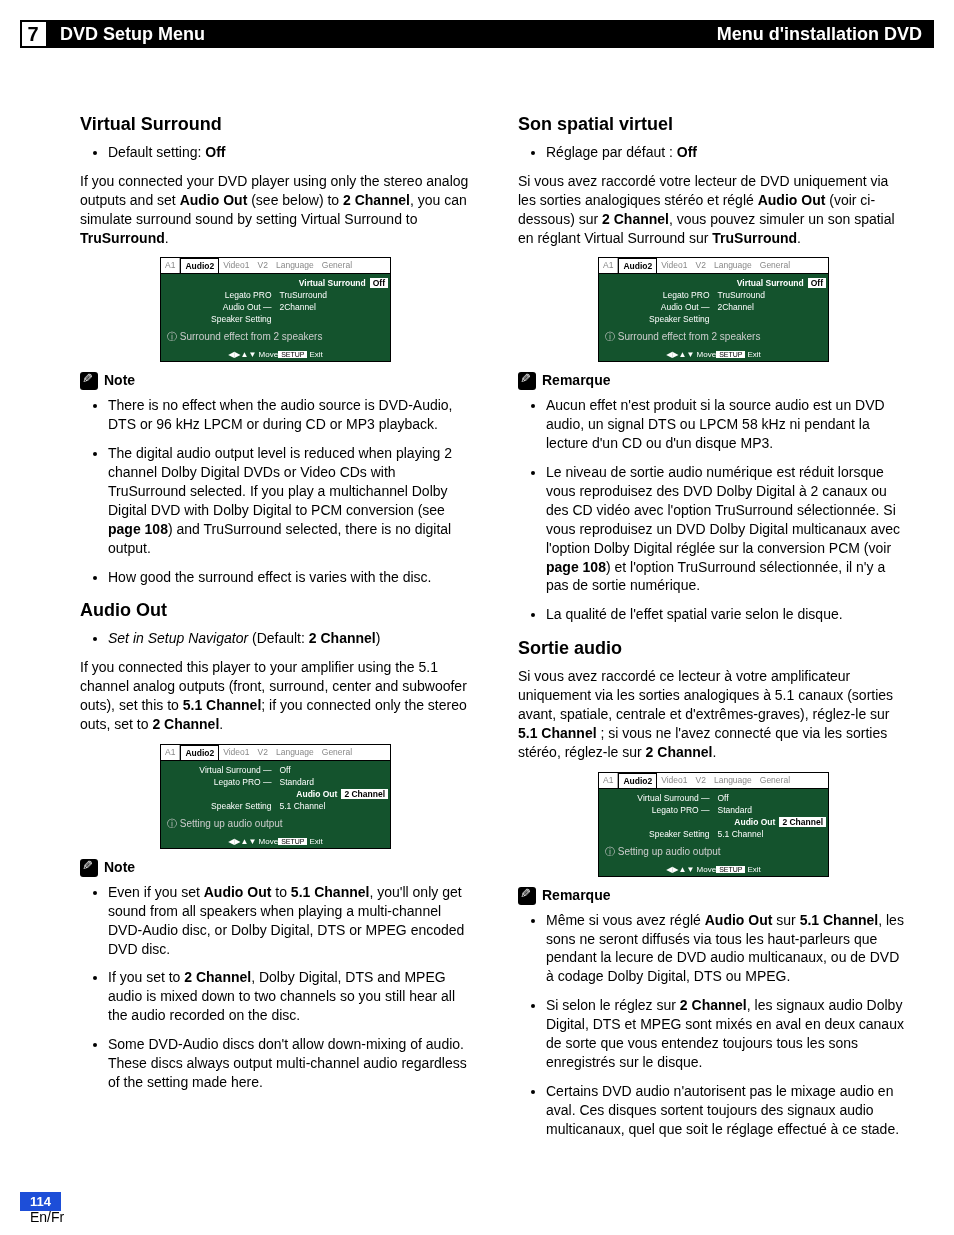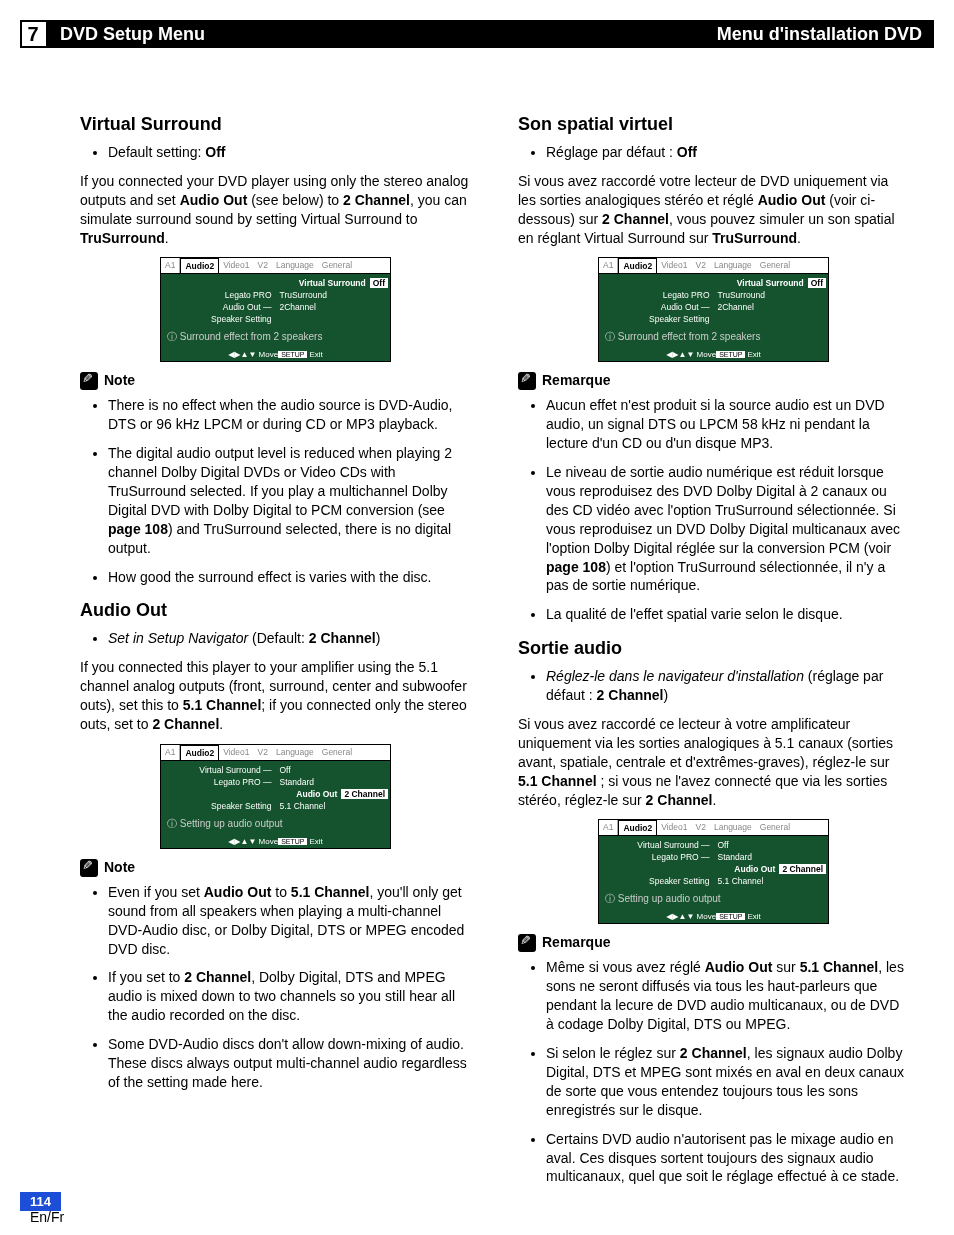--- a/index.html
+++ b/index.html
@@ -275,23 +275,20 @@
         <span class="note-icon"></span>
         <span class="note-label">Remarque</span>
       </div>
     <ul class="bullets">
       <li>Aucun effet n'est produit si la source audio est un DVD audio, un signal DTS ou LPCM 58 kHz ni pendant la lecture d'un CD ou d'un disque MP3.</li>
       <li><span>Le niveau de sortie audio numérique est réduit lorsque vous reproduisez des DVD Dolby Digital à 2 canaux ou des CD vidéo avec l'option TruSurround sélectionnée. Si vous reproduisez un DVD Dolby Digital multicanaux avec l'option Dolby Digital réglée sur la conversion PCM (voir </span><span class="bold">page 108</span><span>) et l'option TruSurround sélectionnée, il n'y a pas de sortie numérique.</span></li>
       <li>La qualité de l'effet spatial varie selon le disque.</li>
     </ul>
 
     <h2>Sortie audio</h2>
-    <ul class="bullets">
-      <li><span class="italic">Réglez-le dans le navigateur d'installation</span><span> (réglage par défaut : </span><span class="bold">2 Channel</span><span>)</span></li>
-    </ul>
     <p class="body">
       <span>Si vous avez raccordé ce lecteur à votre amplificateur uniquement via les sorties analogiques à 5.1 canaux (sorties avant, spatiale, centrale et d'extrêmes-graves), réglez-le sur </span><span class="bold">5.1 Channel</span><span> ; si vous ne l'avez connecté que via les sorties stéréo, réglez-le sur </span><span class="bold">2 Channel</span><span>.</span>
     </p>
 
     <div class="osd">
       <div class="tabs">
           <span class="a1">A1</span>
           <span class="active">Audio2</span>
           <span>Video1</span>
           <span>V2</span>

